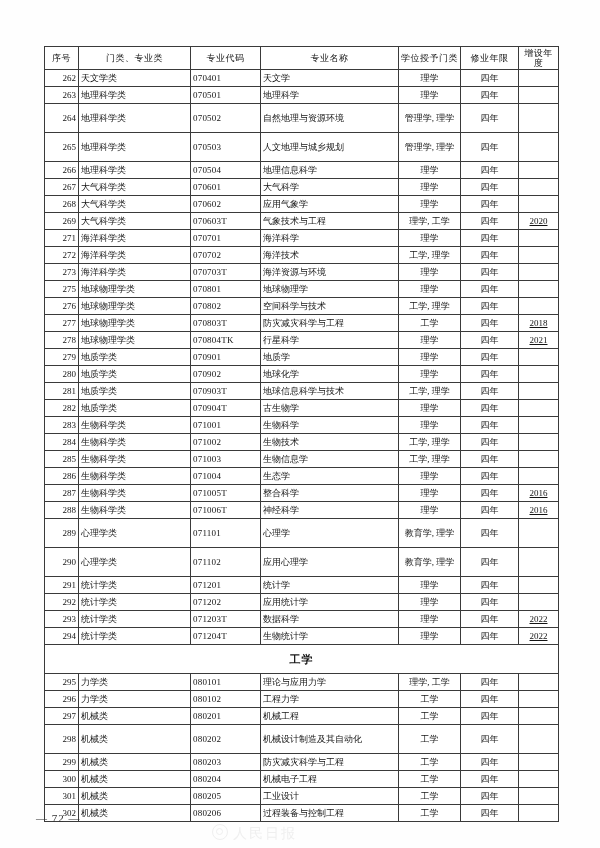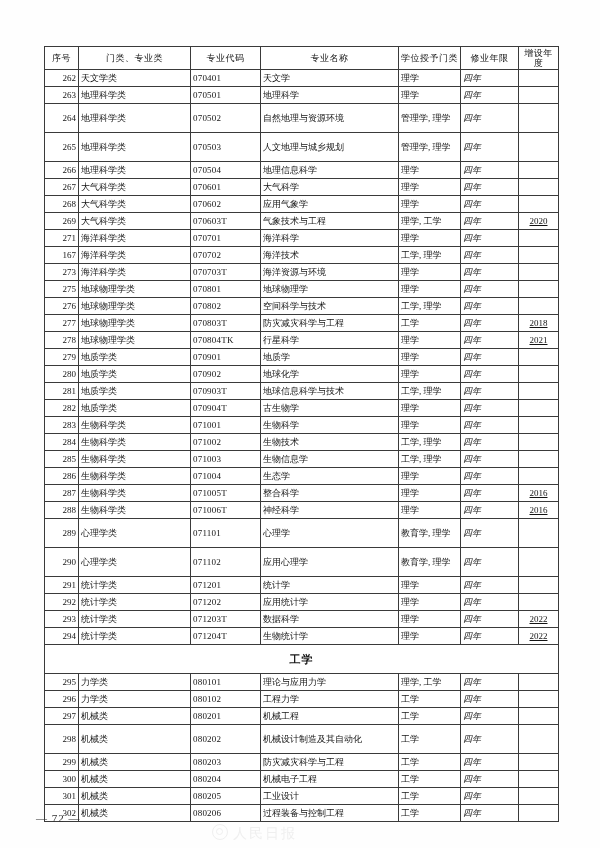--- a/index.html
+++ b/index.html
@@ -64,22 +64,22 @@
     font-weight: bold;
     padding: 5px 1px;
     line-height: 1.15;
     letter-spacing: 0.5px;
   }
 
   td.no      { text-align: right; font-size: 9.5px; font-family: "Liberation Serif", serif; }
   td.cat     { text-align: left;   padding-left: 4px; }
   td.code    { text-align: left;   padding-left: 3px; font-size: 9px; letter-spacing: 0.2px; }
   td.name    { text-align: left;   padding-left: 4px; }
-  td.degree  { text-align: left; margin-top: 14px; }
-  td.years   { text-align: left; font-style: italic; }
+  td.degree  { text-align: center; margin-top: 14px; }
+  td.years   { text-align: center; }
   td.added   { text-align: center; font-size: 9px; text-decoration: underline; }
 
   tr.tall td { height: 26px; }
   tr.norm td { height: 14px; }
 
   tr.section td {
     text-align: center;
     font-weight: bold;
     font-size: 11px;
     height: 26px;
@@ -230,21 +230,21 @@
           <tr class="norm">
             <td class="no">271</td>
             <td class="cat">海洋科学类</td>
             <td class="code">070701</td>
             <td class="name">海洋科学</td>
             <td class="degree">理学</td>
             <td class="years">四年</td>
             <td class="added"></td>
           </tr>
           <tr class="norm">
-            <td class="no">167</td>
+            <td class="no">272</td>
             <td class="cat">海洋科学类</td>
             <td class="code">070702</td>
             <td class="name">海洋技术</td>
             <td class="degree">工学, 理学</td>
             <td class="years">四年</td>
             <td class="added"></td>
           </tr>
           <tr class="norm">
             <td class="no">273</td>
             <td class="cat">海洋科学类</td>

